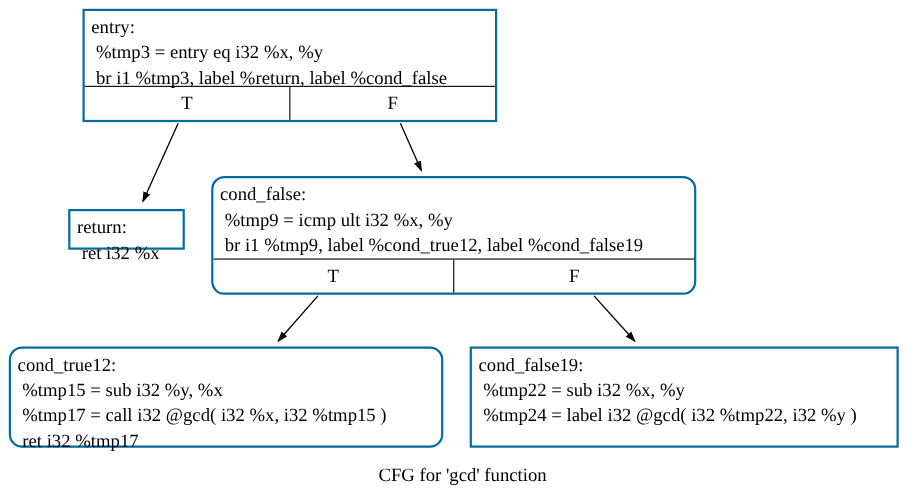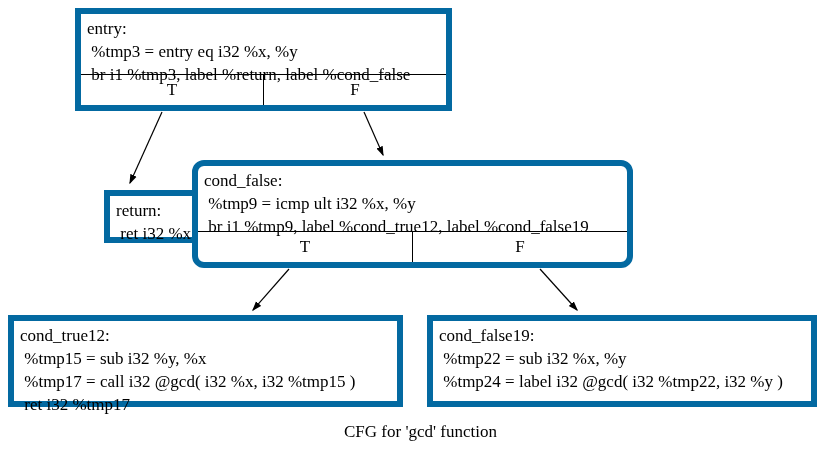--- a/index.html
+++ b/index.html
@@ -22,21 +22,21 @@
   }
   .edges-layer {
     position: absolute;
     left: 0; top: 0;
     width: 828px; height: 452px;
     pointer-events: none;
   }
   .node {
     position: absolute;
     box-sizing: border-box;
-    border: 6px solid #0369a1;
+    border: 2px solid #0369a1;
     background: #ffffff;
   }
   .code {
     padding: 3px 6px 0 6px;
   }
   .line {
     white-space: pre;
     font-size: 17px;
     line-height: 23px;
   }
@@ -52,23 +52,23 @@
     display: flex;
     align-items: center;
     justify-content: center;
     font-size: 17px;
   }
   .bcell + .bcell {
     border-left: 1px solid #000000;
   }
   
   #node-entry       { left: 75px;  top: 8px;   width: 377px; height: 103px; }
-  #node-return      { left: 62px;  top: 190px; width: 106px; height: 53px; margin-left: 42px;  }
+  #node-return      { left: 62px;  top: 190px; width: 106px; height: 37px;  }
   #node-cond_false  { left: 192px; top: 160px; width: 441px; height: 108px; border-radius: 12px; }
-  #node-cond_true12 { left: 8px;   top: 315px; width: 395px; height: 92px;  }
+  #node-cond_true12 { left: 8px;   top: 315px; width: 395px; height: 92px; border-radius: 12px;  }
   #node-cond_false19{ left: 427px; top: 315px; width: 390px; height: 92px;  }
   .caption {
     position: absolute;
     left: 13px; right: 0;
     top: 421px;
     text-align: center;
     font-size: 17px;
     line-height: 22px;
   }
 </style>

